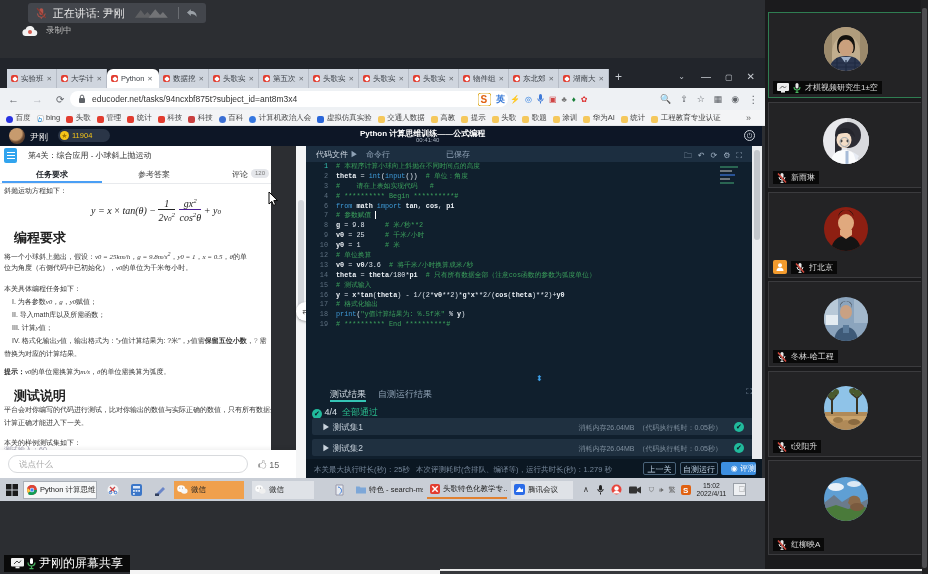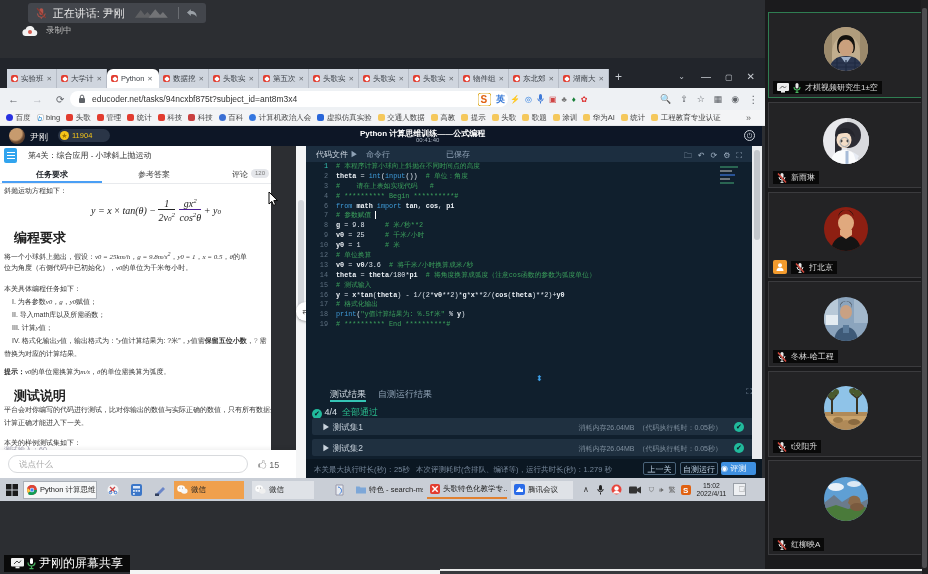--- a/index.html
+++ b/index.html
@@ -12,21 +12,21 @@
 #bframe{left:0;top:58px;width:765px;height:8px;background:#22252b}
 #tabstrip{left:0;top:66px;width:765px;height:22px;background:#22252b;display:flex;align-items:flex-end}
 .tab{height:19px;background:#cfd5de;display:flex;align-items:center;padding:0 4px;font-size:7.5px;color:#3a3f45;border-right:1px solid #b6bcc6;white-space:nowrap;overflow:hidden}
 .tab.active{background:#fff;border-radius:6px 6px 0 0;border-right:none}
 .tab .fav{width:7px;height:7px;background:#e23c2f;border-radius:2px;margin-right:3px;flex:none;position:relative}
 .tab .fav:after{content:"";position:absolute;left:1.5px;top:1.5px;right:1.5px;bottom:1.5px;background:#fff;border-radius:1px;transform:rotate(45deg)}
 .tab .x{margin-left:3px;color:#5f6368;font-size:6.5px}
 #addrrow{left:0;top:88px;width:765px;height:22px;background:#eef1f4;display:flex;align-items:center}
 #urlpill{left:70px;top:91px;width:438px;height:16px;background:#fff;border-radius:8px;display:flex;align-items:center;padding:0 8px;font-size:8.5px;color:#333}
 #bookrow{left:0;top:110px;width:765px;height:16px;background:#f3f4f6;border-bottom:1px solid #e4e6e9;display:flex;align-items:center;font-size:7.5px;color:#444}
-.bk{display:flex;align-items:center;margin-right:6px;white-space:nowrap}
+.bk{display:flex;align-items:flex-end;margin-right:6px;white-space:nowrap}
 .bk i{width:7px;height:7px;border-radius:2px;margin-right:2.5px;display:inline-block}
 
 #edhead{left:0;top:126px;width:762px;height:20px;background:#0d1626;color:#fff}
 
 #lpanel{left:0;top:146px;width:271px;height:332px;background:#fff;color:#333;overflow:hidden}
 
 #editor{left:306px;top:146px;width:456px;height:332px;background:#101f2d}
 #bscroll{left:752px;top:146px;width:10px;height:313px;background:#e9ebee}
 #bscroll .thumb{position:absolute;left:2px;top:4px;width:6px;height:90px;background:#c3c7cc;border-radius:3px}
 
@@ -230,21 +230,21 @@
 <div class="cl"><span class="ln">2</span><b>theta</b> = <span class="k">int</span>(<span class="k">input</span>())  <span class="c"># 单位：角度</span></div>
 <div class="cl"><span class="ln">3</span><span class="c">#    请在上表如实现代码   #</span></div>
 <div class="cl"><span class="ln">4</span><span class="c"># ********** Begin **********#</span></div>
 <div class="cl"><span class="ln">6</span><span class="k">from</span> <b>math</b> <span class="k">import</span> <b>tan</b>, <b>cos</b>, <b>pi</b></div>
 <div class="cl"><span class="ln">7</span><span class="c"># 参数赋值 </span><span style="border-left:1px solid #fff">&nbsp;</span></div>
 <div class="cl"><span class="ln">8</span><b>g</b> = 9.8     <span class="c"># 米/秒**2</span></div>
 <div class="cl"><span class="ln">9</span><b>v0</b> = 25     <span class="c"># 千米/小时</span></div>
 <div class="cl"><span class="ln">10</span><b>y0</b> = 1      <span class="c"># 米</span></div>
 <div class="cl"><span class="ln">12</span><span class="c"># 单位换算</span></div>
 <div class="cl"><span class="ln">13</span><b>v0</b> = <b>v0</b>/3.6  <span class="c"># 将千米/小时换算成米/秒</span></div>
-<div class="cl"><span class="ln">14</span><b>theta</b> = <b>theta</b>/180*<b>pi</b>  <span class="c"># 将角度换算成弧度（注意cos函数的参数为弧度单位）</span></div>
+<div class="cl"><span class="ln">14</span><b>theta</b> = <b>theta</b>/180*<b>pi</b>  <span class="c"># 只有所有数据全部（注意cos函数的参数为弧度单位）</span></div>
 <div class="cl"><span class="ln">15</span><span class="c"># 测试输入</span></div>
 <div class="cl"><span class="ln">16</span><b>y</b> = <b>x</b>*<b>tan</b>(<b>theta</b>) - 1/(2*<b>v0</b>**2)*<b>g</b>*<b>x</b>**2/(<b>cos</b>(<b>theta</b>)**2)+<b>y0</b></div>
 <div class="cl"><span class="ln">17</span><span class="c"># 格式化输出</span></div>
 <div class="cl"><span class="ln">18</span><span class="k">print</span>(<span class="s">"y值计算结果为: %.5f米"</span> % <b>y</b>)</div>
 <div class="cl"><span class="ln">19</span><span class="c"># ********** End **********#</span></div>
 </div>
   <div class="abs" style="left:414px;top:18px;width:26px;height:26px;opacity:.5">
     <div style="height:2px;background:#4a7;margin:2px 0;width:18px"></div>
     <div style="height:2px;background:#ccc;margin:2px 0;width:12px"></div>
     <div style="height:2px;background:#48f;margin:2px 0;width:15px"></div>
@@ -266,21 +266,21 @@
   </div>
   <div class="abs" style="left:6px;top:293px;width:442px;height:17px;background:#1f3040;border-radius:2px">
     <span class="abs" style="left:10px;top:4px;font-size:8.5px;color:#c9d3dd">▶ 测试集2</span>
     <span class="abs" style="right:32px;top:5px;font-size:7px;color:#7f8f9e">消耗内存26.04MB &nbsp;（代码执行耗时：0.05秒）</span>
     <span class="abs" style="right:10px;top:3.5px;width:10px;height:10px;border-radius:50%;background:#21ba9c;color:#0b1722;font-size:7px;text-align:center;line-height:10px">✔</span>
   </div>
   <div class="abs" style="left:0;top:313px;width:456px;height:19px;background:#0b1722">
     <span class="abs" style="left:8px;top:6px;font-size:7.5px;color:#76879a">本关最大执行时长(秒)：25秒 &nbsp; 本次评测耗时(含排队、编译等)，运行共时长(秒)：1.279 秒</span>
     <div class="abs" style="right:86px;top:3px;width:33px;height:13px;border:1px solid #4a6379;border-radius:2px;font-size:8px;color:#bcd0e2;text-align:center;line-height:13px">上一关</div>
     <div class="abs" style="right:44px;top:3px;width:38px;height:13px;border:1px solid #4a6379;border-radius:2px;font-size:8px;color:#bcd0e2;text-align:center;line-height:13px">自测运行</div>
-    <div class="abs" style="right:6px;top:3px;width:35px;height:13px;background:#3d8fe0;border-radius:2px;font-size:8px;color:#fff;text-align:left;line-height:13px">◉ 评测</div>
+    <div class="abs" style="right:6px;top:3px;width:35px;height:13px;background:#3d8fe0;border-radius:2px;font-size:8px;color:#fff;text-align:right;line-height:13px">◉ 评测</div>
   </div>
 </div>
 <div class="abs" id="bscroll">
     <div class="thumb"></div>
   </div>
 
 <div class="abs" id="taskbar">
   <svg width="12" height="12" style="margin-left:6px;flex:none">
       <rect x="0" y="0" width="5.5" height="5.5" fill="#1a1a1a"></rect>
       <rect x="6.5" y="0" width="5.5" height="5.5" fill="#1a1a1a"></rect>

